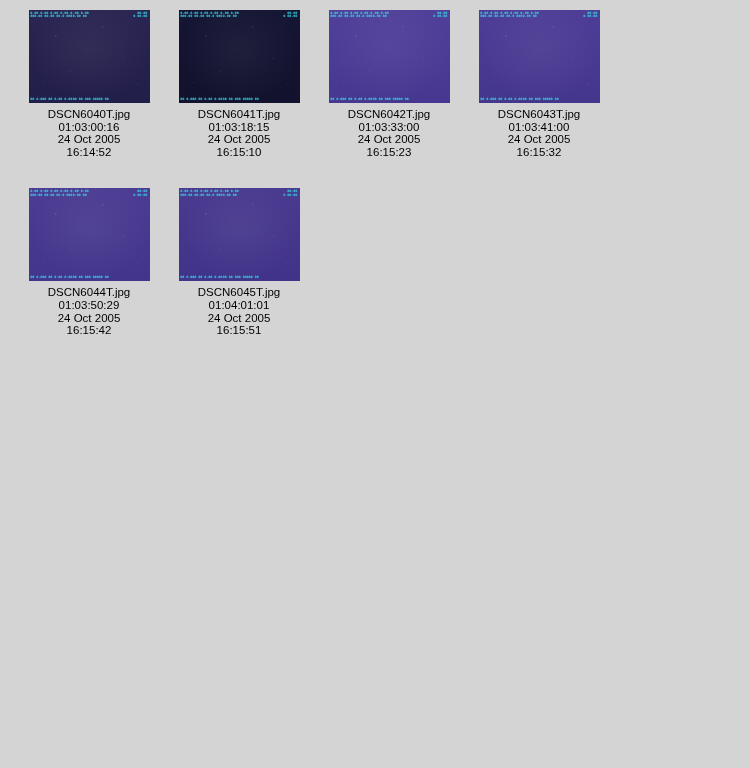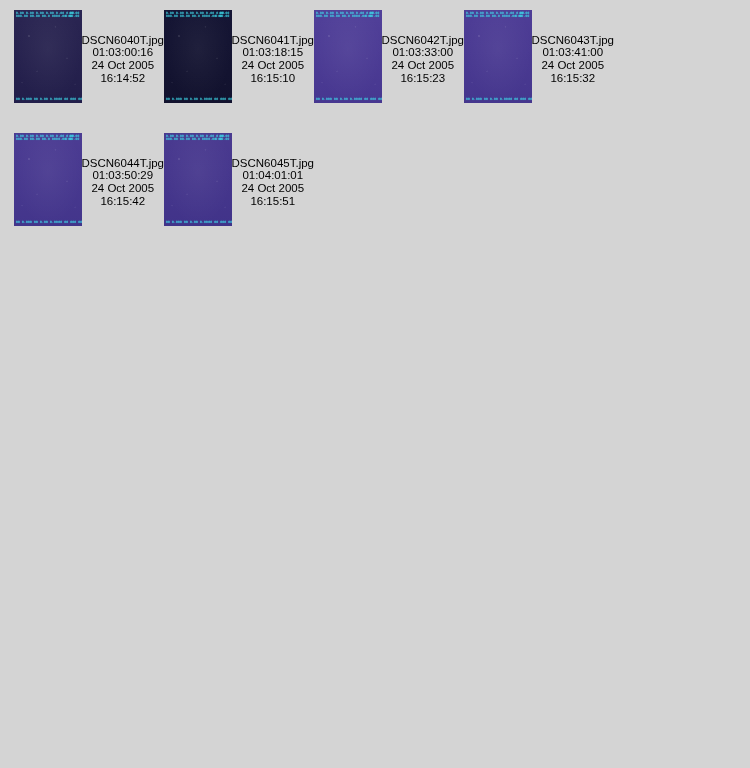--- a/index.html
+++ b/index.html
@@ -21,20 +21,21 @@
     align-content: flex-start;
     padding: 10px 0 0 14px;
     box-sizing: border-box;
     width: 750px;
   }
 
   .thumb-cell {
     width: 150px;
     margin: 0 0 30px 0;
     display: flex;
+    flex-direction: column;
     align-items: center;
     box-sizing: border-box;
   }
 
   .thumb-frame {
     width: 121px;
     height: 93px;
     position: relative;
     overflow: hidden;
     display: block;

